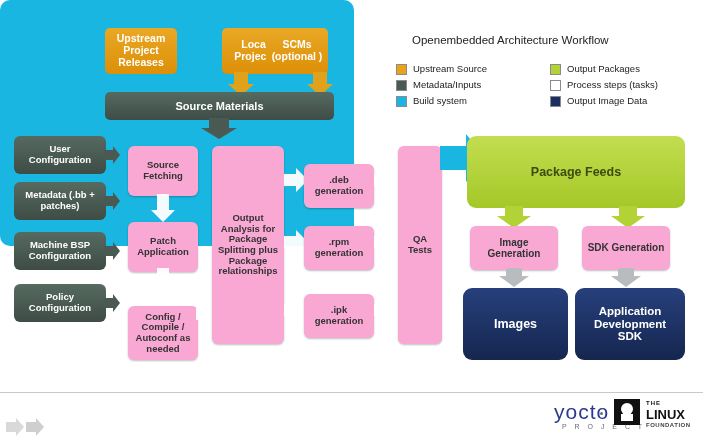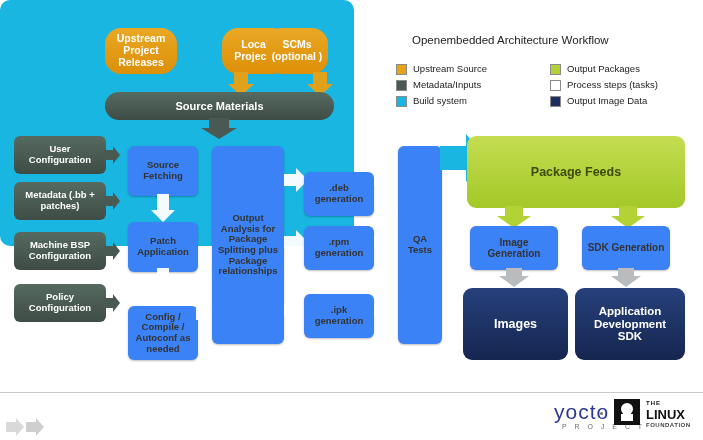--- a/index.html
+++ b/index.html
@@ -16,27 +16,27 @@
   .box{
     position:absolute;
     box-sizing:border-box;
     display:flex;
     align-items:center;
     justify-content:center;
     text-align:center;
     line-height:1.12;
     color:#fff;
     font-weight:bold;
-    border-radius:16px;
+    border-radius:5px;
   }
   .orange{background:#e8a317;background:linear-gradient(#e9a825,#dd8f07);color:#fff;font-size:10.5px;}
   .dark{background:#4a5a52;background:linear-gradient(#566a60,#3e4c45);color:#fff;font-size:11px;}
   .darkleft{background:#4a5a52;background:linear-gradient(#566a60,#3e4c45);color:#fff;font-size:9.5px;border-radius:6px;}
   .cyan-panel{background:#18b6e0;border-radius:10px;}
-  .white{background:#3b82f6;color:#333;font-size:9.5px;font-weight:bold;border-radius:6px;box-shadow:0 1px 2px rgba(0,0,0,.25);}
+  .white{background:#f9a8d4;color:#333;font-size:9.5px;font-weight:bold;border-radius:6px;box-shadow:0 1px 2px rgba(0,0,0,.25);}
   .green{background:#b2d235;background:linear-gradient(#c3dd50,#a4c828);color:#3d4a10;font-size:12.5px;border-radius:9px;}
   .navy{background:#1b2f63;background:linear-gradient(#27407c,#15264f);color:#fff;font-size:12.5px;border-radius:9px;}
   .navy-sm{font-size:11.5px;}
 
   .legend-title{
     position:absolute;
     font-size:11.5px;
     color:#222;
     font-weight:normal;
   }
@@ -159,21 +159,21 @@
   <div class="box white" style="left:212px;top:146px;width:72px;height:198px;padding:4px 5px;">
     <span>Output Analysis for Package Splitting plus Package relationships</span>
   </div>
 
   <svg style="position:absolute;left:284px;top:160px;width:24px;height:180px;">
     <polygon points="0,14 12,14 12,8 24,20 12,32 12,26 0,26" fill="#ffffff" opacity="0.95"></polygon>
     <polygon points="0,76 12,76 12,70 24,82 12,94 12,88 0,88" fill="#ffffff" opacity="0.95"></polygon>
     <polygon points="0,144 12,144 12,138 24,150 12,162 12,156 0,156" fill="#ffffff" opacity="0.95"></polygon>
   </svg>
 
-  <div class="box white" style="left:304px;top:172px;width:70px;height:44px;padding:2px 4px;">
+  <div class="box white" style="left:304px;top:164px;width:70px;height:44px;padding:2px 4px;">
     <span>.deb generation</span>
   </div>
   <div class="box white" style="left:304px;top:226px;width:70px;height:44px;padding:2px 4px;">
     <span>.rpm generation</span>
   </div>
   <div class="box white" style="left:304px;top:294px;width:70px;height:44px;padding:2px 4px;">
     <span>.ipk generation</span>
   </div>
 
   <svg style="position:absolute;left:374px;top:160px;width:22px;height:180px;">

